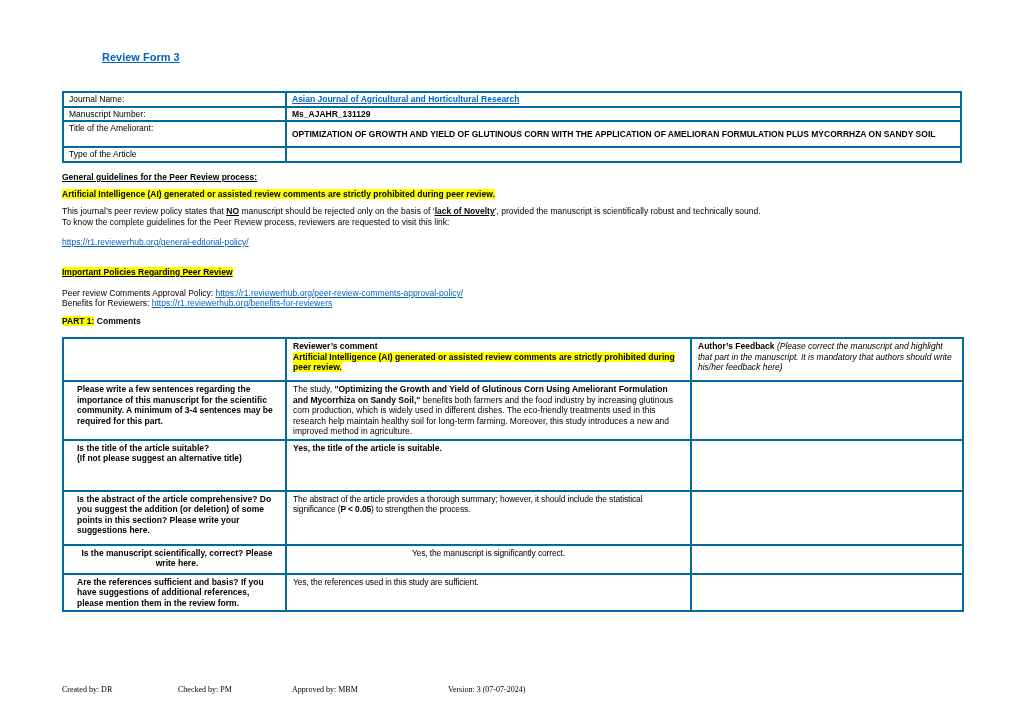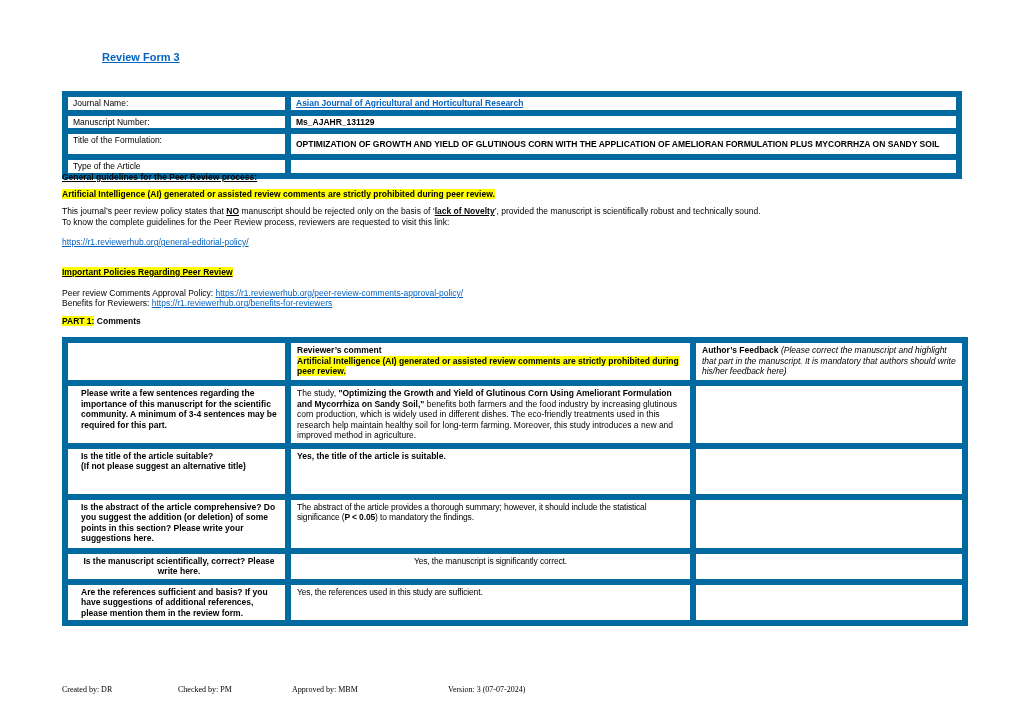--- a/index.html
+++ b/index.html
@@ -23,21 +23,21 @@
 
   #doc-title {
     left: 62px; top: 51px;
     font-size: 11px; line-height: 13px;
     font-weight: bold; text-decoration: underline;
     color: var(--accent, #0563C1);
     margin-left: 40px;
   }
 
   table { border-collapse: collapse; table-layout: fixed; }
-  td { border: 6px solid #0369a1; vertical-align: top; padding: 1px 5px; }
+  td { border: 2px solid #0369a1; vertical-align: top; padding: 1px 5px; }
 
   
   #meta-table { left: 62px; top: 91px; width: 900px; }
   #meta-table .lbl { width: 223px; }
   #meta-table tr.r1 td, #meta-table tr.r2 td, #meta-table tr.r4 td { height: 14px; }
   #meta-table tr.r3 td { height: 26px; }
   #meta-table tr.r3 td.val { vertical-align: middle; font-weight: bold; }
   .journal-link { color: var(--accent, #0563C1); font-weight: bold; text-decoration: underline; }
   .ms-number { font-weight: bold; }
 
@@ -92,21 +92,21 @@
     <tbody>
         <tr class="r1">
       <td class="lbl">Journal Name:</td>
       <td class="val"><span class="journal-link">Asian Journal of Agricultural and Horticultural Research</span></td>
     </tr>
     <tr class="r2">
       <td class="lbl">Manuscript Number:</td>
       <td class="val ms-number">Ms_AJAHR_131129</td>
     </tr>
     <tr class="r3">
-      <td class="lbl">Title of the Formulation:</td>
+      <td class="lbl">Title of the Ameliorant:</td>
       <td class="val">OPTIMIZATION OF GROWTH AND YIELD OF GLUTINOUS CORN WITH THE APPLICATION OF AMELIORAN FORMULATION PLUS MYCORRHZA ON SANDY SOIL</td>
     </tr>
     <tr class="r4">
       <td class="lbl">Type of the Article</td>
       <td class="val"></td>
     </tr>
   </tbody>
     </table>
 
   <div id="guidelines-heading" class="abs bu">General guidelines for the Peer Review process:</div>
@@ -155,21 +155,21 @@
       <td class="c"></td>
     </tr>
     <tr class="row2">
       <td class="q">Is the title of the article suitable?
 (If not please suggest an alternative title)</td>
       <td class="c"><span style="font-weight: bold;">Yes, the title of the article is suitable.</span></td>
       <td class="c"></td>
     </tr>
     <tr class="row3">
       <td class="q">Is the abstract of the article comprehensive? Do you suggest the addition (or deletion) of some points in this section? Please write your suggestions here.</td>
-      <td class="c narrow"><span>The abstract of the article provides a thorough summary; however, it should include the statistical significance (</span><span style="font-weight: bold;">P &lt; 0.05</span><span>) to mandatory the findings.</span></td>
+      <td class="c narrow"><span>The abstract of the article provides a thorough summary; however, it should include the statistical significance (</span><span style="font-weight: bold;">P &lt; 0.05</span><span>) to strengthen the process.</span></td>
       <td class="c"></td>
     </tr>
     <tr class="row4">
       <td class="q">Is the manuscript scientifically, correct? Please write here.</td>
       <td class="c narrow"><span>Yes, the manuscript is significantly correct.</span></td>
       <td class="c"></td>
     </tr>
     <tr class="row5">
       <td class="q">Are the references sufficient and basis? If you have suggestions of additional references, please mention them in the review form.</td>
       <td class="c narrow"><span>Yes, the references used in this study are sufficient.</span></td>

